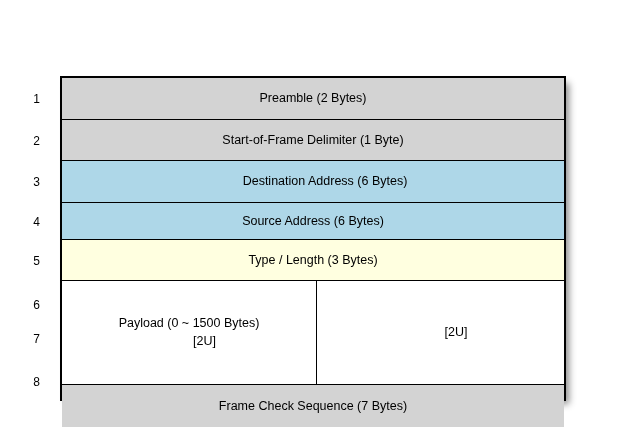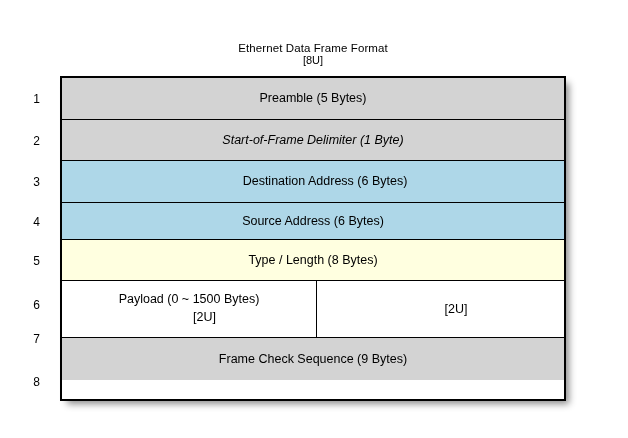--- a/index.html
+++ b/index.html
@@ -128,59 +128,55 @@
     color: #000;
     white-space: nowrap;
     margin-left: 31px;
   }
 </style>
 </head>
 <body>
 
 <div id="diagram-root">
 
-  <div class="title-block">
-    <span class="title-main">Ethernet Data Frame Format</span>
-    <span class="title-sub">[8U]</span>
-  </div>
 
   <div class="row-numbers" id="row-numbers">
       <div class="row-number" style="top: 17px;">1</div>
       <div class="row-number" style="top: 58.5px;">2</div>
       <div class="row-number" style="top: 100px;">3</div>
       <div class="row-number" style="top: 139.5px;">4</div>
       <div class="row-number" style="top: 178.5px;">5</div>
       <div class="row-number" style="top: 223px;">6</div>
       <div class="row-number" style="top: 256.6px;">7</div>
       <div class="row-number" style="top: 300px;">8</div>
     </div>
 
   <div class="frame-table" id="frame-table">
       <div class="frame-row" style="height: 42px; background: rgb(211, 211, 211);">
-        <span class="cell-label">Preamble (5 Bytes)</span>
+        <span class="cell-label">Preamble (2 Bytes)</span>
       </div>
-      <div class="frame-row" style="height: 41px; background: rgb(211, 211, 211); font-style: italic;">
+      <div class="frame-row" style="height: 41px; background: rgb(211, 211, 211);">
         <span class="cell-label">Start-of-Frame Delimiter (1 Byte)</span>
       </div>
       <div class="frame-row" style="height: 42px; background: rgb(174, 215, 232); padding-left: 24px;">
         <span class="cell-label">Destination Address (6 Bytes)</span>
       </div>
       <div class="frame-row" style="height: 37px; background: rgb(174, 215, 232); justify-content: center;">
         <span class="cell-label">Source Address (6 Bytes)</span>
       </div>
       <div class="frame-row" style="height: 41px; background: rgb(255, 255, 224);">
-        <span class="cell-label">Type / Length (8 Bytes)</span>
+        <span class="cell-label">Type / Length (3 Bytes)</span>
       </div>
-      <div class="frame-row split" style="height: 57px; background: rgb(255, 255, 255);">
+      <div class="frame-row split" style="height: 104px; background: rgb(255, 255, 255);">
         <div class="split-cell left">
           <span class="cell-label">Payload (0 ~ 1500 Bytes)</span>
           <span class="sub-label">[2U]</span>
         </div>
         <div class="split-cell right">
           <span class="sub-label">[2U]</span>
         </div>
       </div>
       <div class="frame-row" style="height: 42px; background: rgb(211, 211, 211);">
-        <span class="cell-label">Frame Check Sequence (9 Bytes)</span>
+        <span class="cell-label">Frame Check Sequence (7 Bytes)</span>
       </div>
     </div>
 
 </div>
 
 </body></html>

